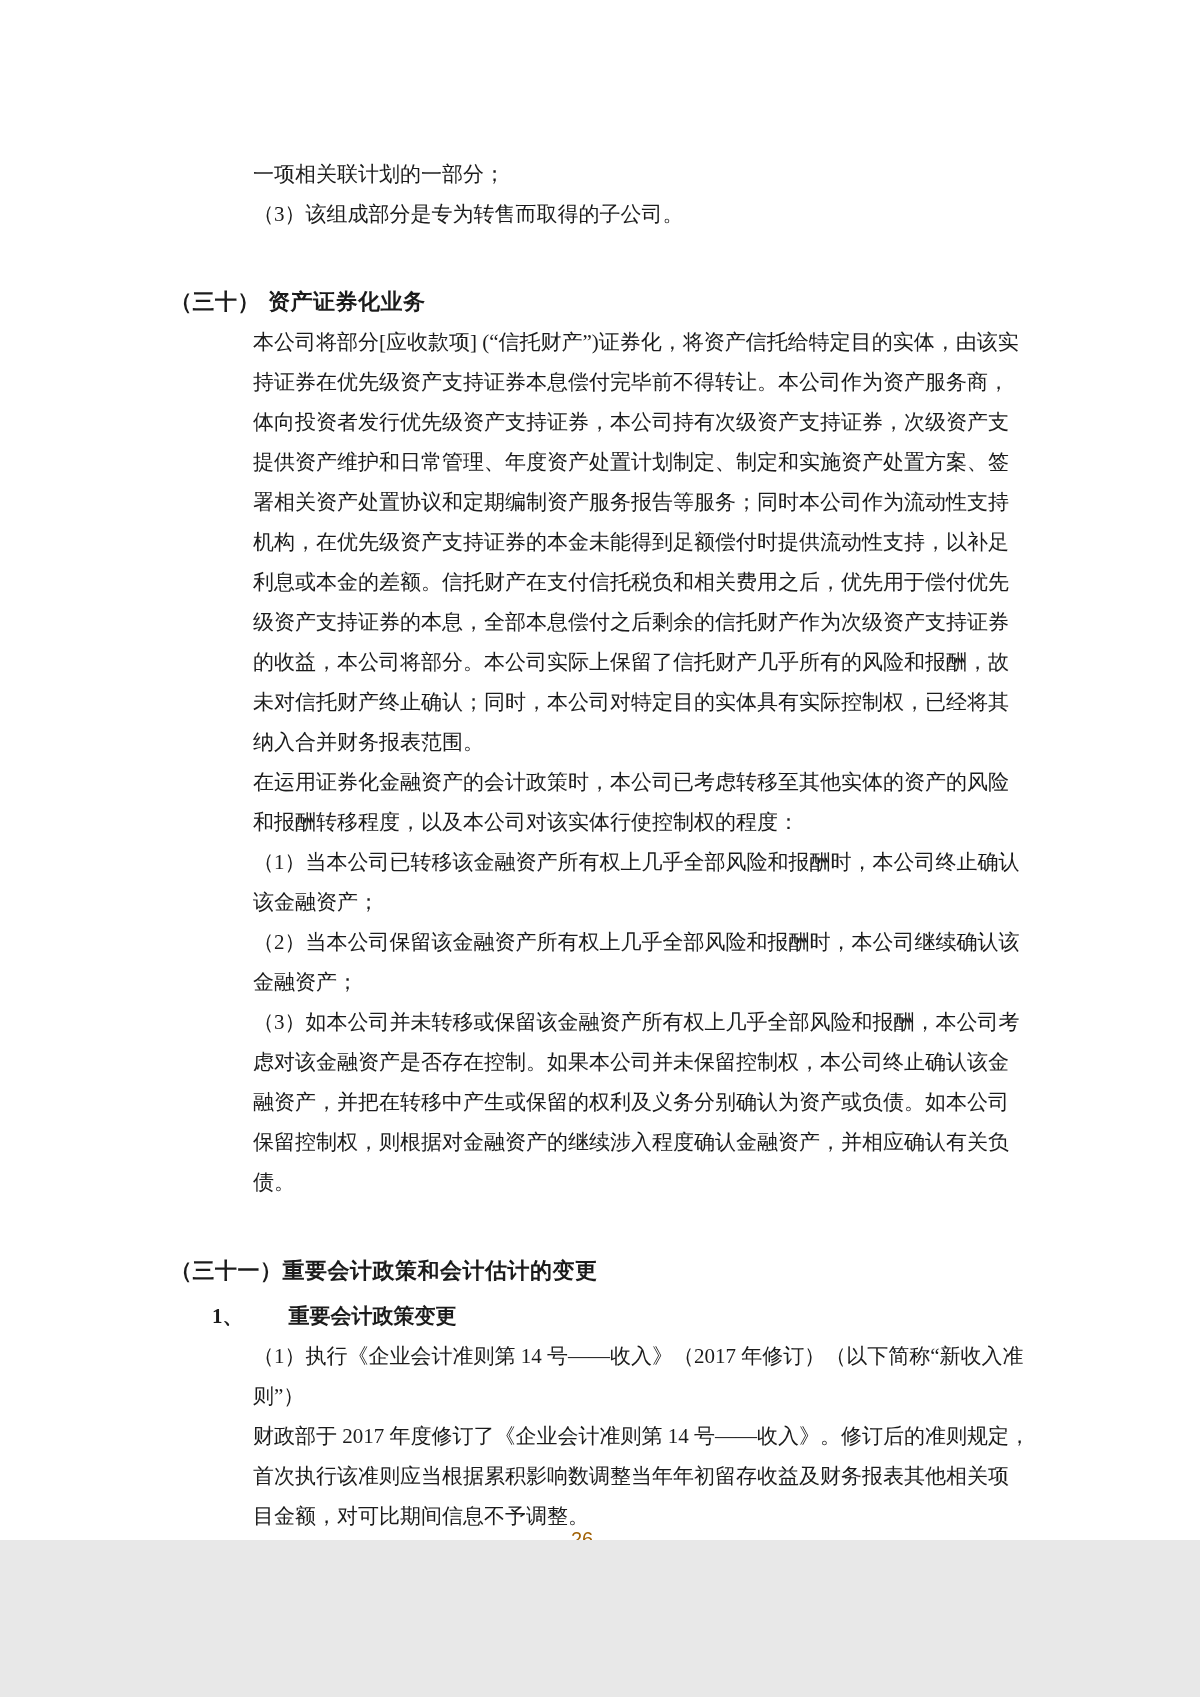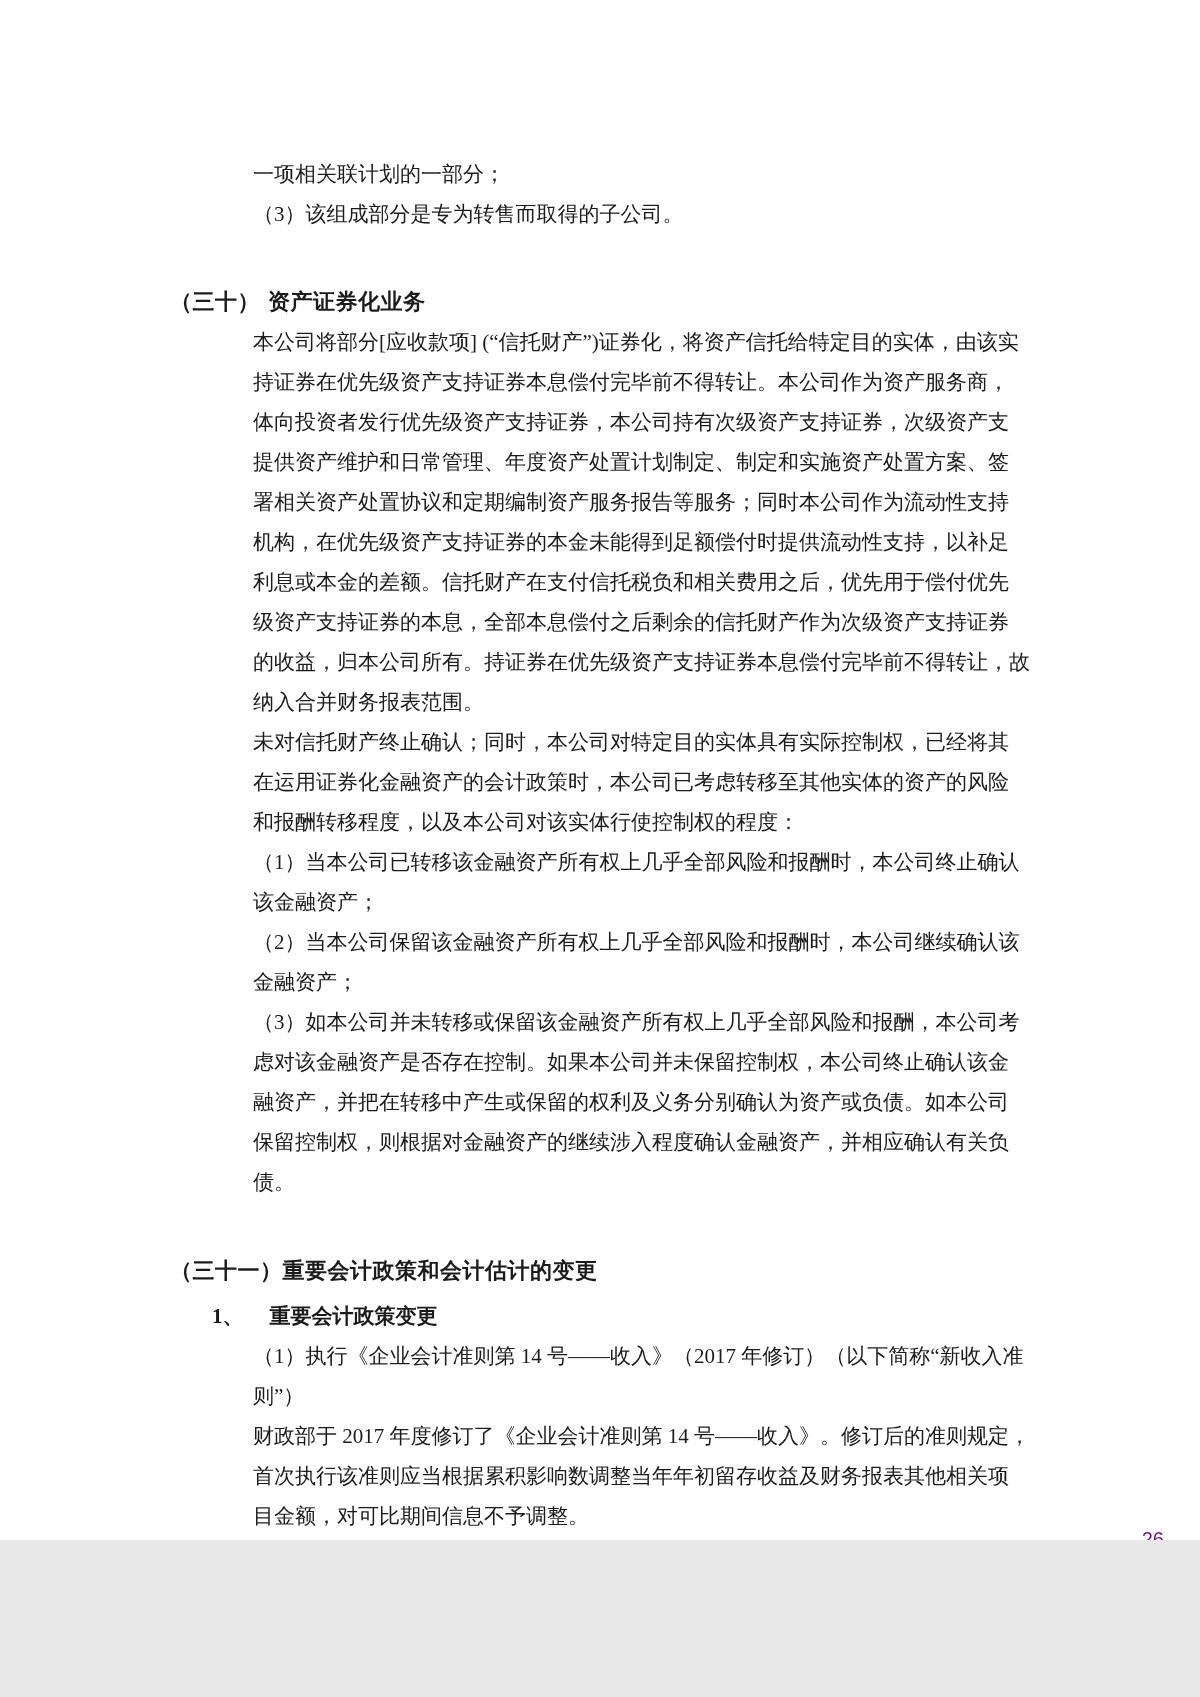--- a/index.html
+++ b/index.html
@@ -55,30 +55,30 @@
   .sec-heading.s31 { margin-top: 49px; }
   .sec-heading .ht { margin-left: 8px; }
   .sec-heading.s31 .ht { margin-left: 0; }
   .sub-heading {
     margin: 5px 0 0 42px;
     font-size: 21px;
     font-weight: bold;
     line-height: 40px;
     height: 40px;
   }
-  .sub-heading .sub-title { margin-left: 26px; }
+  .sub-heading .sub-title { margin-left: 45px; }
   .page-footer {
     position: absolute;
     top: 1528px;
     left: 0;
     width: 1164px;
-    text-align: right;
+    text-align: center;
     font-family: "Liberation Sans", "DejaVu Sans", sans-serif;
     font-size: 20px;
-    color: #701a75;
+    color: #a16207;
   }
 </style>
 </head>
 <body>
 
 <div class="page">
   <div class="content">
 
     <div class="body-block intro">
       <div class="line last">一项相关联计划的一部分；</div>
@@ -91,23 +91,23 @@
 
     <div class="body-block">
       <div class="line">本公司将部分[应收款项] (“信托财产”)证券化，将资产信托给特定目的实体，由该实</div>
       <div class="line">持证券在优先级资产支持证券本息偿付完毕前不得转让。本公司作为资产服务商，</div>
       <div class="line">体向投资者发行优先级资产支持证券，本公司持有次级资产支持证券，次级资产支</div>
       <div class="line">提供资产维护和日常管理、年度资产处置计划制定、制定和实施资产处置方案、签</div>
       <div class="line">署相关资产处置协议和定期编制资产服务报告等服务；同时本公司作为流动性支持</div>
       <div class="line">机构，在优先级资产支持证券的本金未能得到足额偿付时提供流动性支持，以补足</div>
       <div class="line">利息或本金的差额。信托财产在支付信托税负和相关费用之后，优先用于偿付优先</div>
       <div class="line">级资产支持证券的本息，全部本息偿付之后剩余的信托财产作为次级资产支持证券</div>
-      <div class="line">的收益，归本公司所有。持证券在优先级资产支持证券本息偿付完毕前不得转让，故</div>
+      <div class="line">的收益，本公司将部分。本公司实际上保留了信托财产几乎所有的风险和报酬，故</div>
+      <div class="line">未对信托财产终止确认；同时，本公司对特定目的实体具有实际控制权，已经将其</div>
       <div class="line last">纳入合并财务报表范围。</div>
-      <div class="line">未对信托财产终止确认；同时，本公司对特定目的实体具有实际控制权，已经将其</div>
     </div>
 
     <div class="body-block">
       <div class="line">在运用证券化金融资产的会计政策时，本公司已考虑转移至其他实体的资产的风险</div>
       <div class="line last">和报酬转移程度，以及本公司对该实体行使控制权的程度：</div>
     </div>
 
     <div class="body-block">
       <div class="line">（1）当本公司已转移该金融资产所有权上几乎全部风险和报酬时，本公司终止确认</div>
       <div class="line last">该金融资产；</div>

